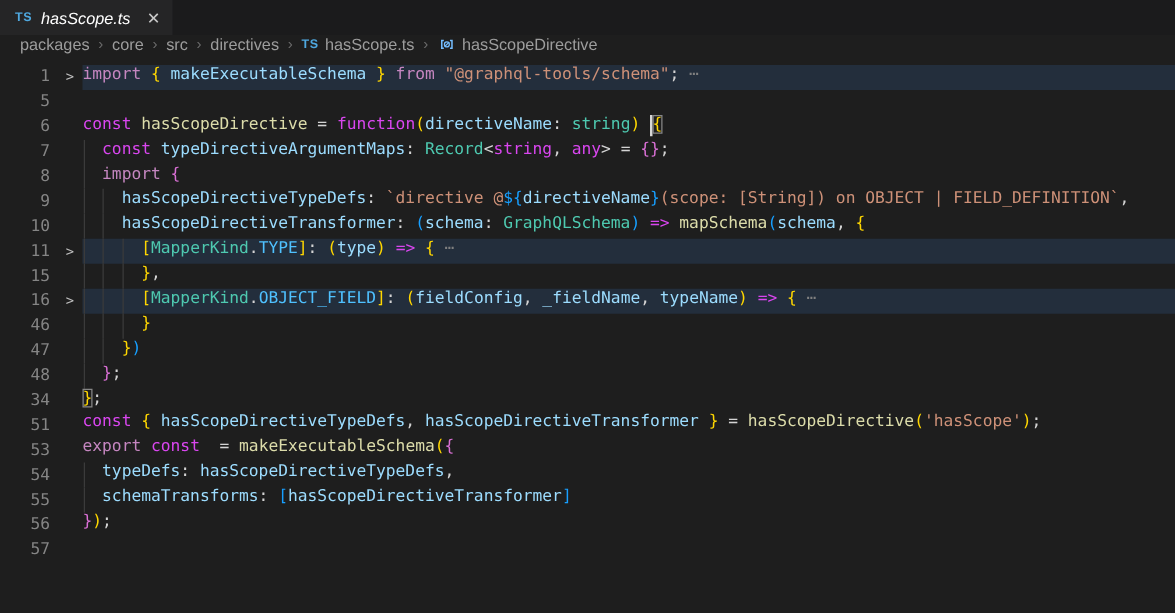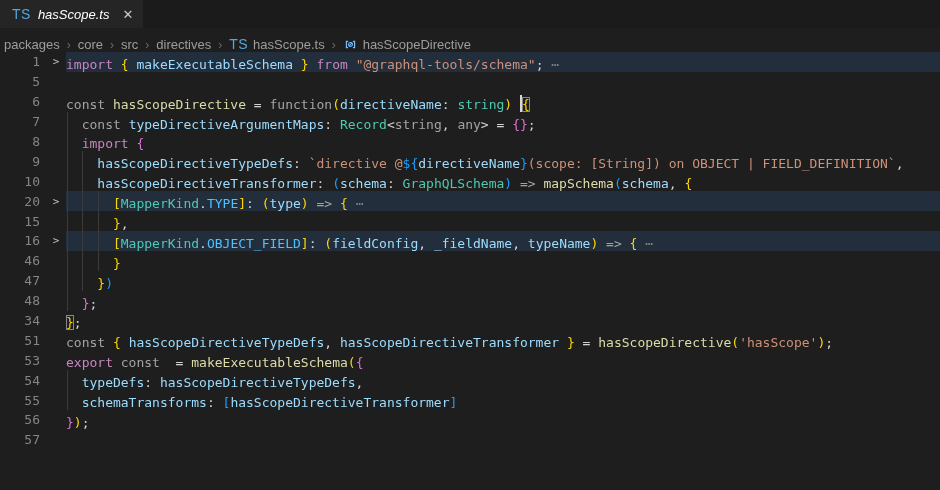--- a/index.html
+++ b/index.html
@@ -3,49 +3,49 @@
 <meta charset="utf-8">
 <style>
   * { margin:0; padding:0; box-sizing:border-box; }
   html,body { width:940px; height:490px; overflow:hidden; }
   body { background:#1e1e1e; font-family:"Liberation Sans", sans-serif; }
 
   
   .tabbar { height:28px; background:#1b1b1c; display:flex; align-items:stretch; }
   .tab { background:#252526; display:flex; align-items:center; gap:7px;
          padding:0 10px 0 12px; min-width:138px; cursor:pointer; }
-  .ts-icon { color:#4fa8df; font-weight:normal; font-size:14px; letter-spacing:0.5px;
+  .ts-icon { color:#4fa8df; font-weight:bold; font-size:10px; letter-spacing:0.5px;
              font-family:"Liberation Sans", sans-serif; }
   .tab-title { color:#ffffff; font-style:italic; font-size:13px; }
   .tab-close { color:#c8c8c8; font-size:13px; margin-left:6px; line-height:1; }
 
   
-  .breadcrumbs { height:24px; background:#1e1e1e; display:flex; align-items:flex-end;
-                 padding-left:4px; font-size:13px; color:#9d9d9d; }
+  .breadcrumbs { height:24px; background:#1e1e1e; display:flex; align-items:flex-start;
+                 padding-left:16px; font-size:13px; color:#9d9d9d; }
   .crumb { cursor:pointer; }
   .crumb-sep { color:#6a6a6a; margin:0 7px; font-size:12px; }
   .crumb-file, .crumb-symbol { display:flex; align-items:center; gap:5px; }
   .var-icon { display:inline-flex; }
 
   
   .editor { position:absolute; top:52px; left:0; width:940px; }
   .row { display:flex; height:19.9px; align-items:center;
          font-family:"DejaVu Sans Mono", monospace; font-size:13px; }
   .num { width:46px; padding-right:6px; text-align:right; color:#858585;
          font-size:13px; flex:none; }
   .foldc { width:20px; flex:none; text-align:center; color:#c0c0c0; font-size:11px;
            cursor:pointer; line-height:1; }
   .code { flex:1 1 auto; position:relative; white-space:pre; height:100%;
-          display:flex; align-items:flex-end; }
+          display:flex; align-items:flex-start; }
   .row.hl .code { background:#232e3c; }
   .guide { position:absolute; top:0; bottom:0; width:1px; background:#3b3b3b; }
   .tk { white-space:pre; position:relative; z-index:1; }
 
   .ctrl { color:#c586c0; }
-  .kw   { color:#a3a3a3; }
+  .kw   { color:#d946ef; }
   .var  { color:#9cdcfe; }
   .fn   { color:#dcdcaa; }
   .type { color:#4ec9b0; }
   .cn   { color:#4fc1ff; }
   .str  { color:#ce9178; }
   .punc { color:#d4d4d4; }
   .b1   { color:#ffd700; }
   .b2   { color:#da70d6; }
   .b3   { color:#179fff; }
   .ell  { color:#808080; }
@@ -124,21 +124,21 @@
           <span class="num">9</span>
           <span class="foldc"></span>
           <span class="code"><i class="guide" style="left: 0.5px;"></i><i class="guide" style="left: 16.14px;"></i><span class="tk punc">    </span><span class="tk var">hasScopeDirectiveTypeDefs</span><span class="tk punc">: </span><span class="tk str">`directive @</span><span class="tk b3">${</span><span class="tk var">directiveName</span><span class="tk b3">}</span><span class="tk str">(scope: [String]) on OBJECT | FIELD_DEFINITION`</span><span class="tk punc">,</span></span>
         </div>
         <div class="row">
           <span class="num">10</span>
           <span class="foldc"></span>
           <span class="code"><i class="guide" style="left: 0.5px;"></i><i class="guide" style="left: 16.14px;"></i><span class="tk punc">    </span><span class="tk var">hasScopeDirectiveTransformer</span><span class="tk punc">: </span><span class="tk b3">(</span><span class="tk var">schema</span><span class="tk punc">: </span><span class="tk type">GraphQLSchema</span><span class="tk b3">)</span><span class="tk punc"> </span><span class="tk kw">=&gt;</span><span class="tk punc"> </span><span class="tk fn">mapSchema</span><span class="tk b3">(</span><span class="tk var">schema</span><span class="tk punc">, </span><span class="tk b1">{</span></span>
         </div>
         <div class="row hl">
-          <span class="num">20</span>
+          <span class="num">11</span>
           <span class="foldc">&gt;</span>
           <span class="code"><i class="guide" style="left: 0.5px;"></i><i class="guide" style="left: 16.14px;"></i><i class="guide" style="left: 31.78px;"></i><span class="tk punc">      </span><span class="tk b1">[</span><span class="tk type">MapperKind</span><span class="tk punc">.</span><span class="tk cn">TYPE</span><span class="tk b1">]</span><span class="tk punc">: </span><span class="tk b1">(</span><span class="tk var">type</span><span class="tk b1">)</span><span class="tk punc"> </span><span class="tk kw">=&gt;</span><span class="tk punc"> </span><span class="tk b1">{</span><span class="tk ell"> ⋯</span></span>
         </div>
         <div class="row">
           <span class="num">15</span>
           <span class="foldc"></span>
           <span class="code"><i class="guide" style="left: 0.5px;"></i><i class="guide" style="left: 16.14px;"></i><i class="guide" style="left: 31.78px;"></i><span class="tk punc">      </span><span class="tk b1">}</span><span class="tk punc">,</span></span>
         </div>
         <div class="row hl">
           <span class="num">16</span>

